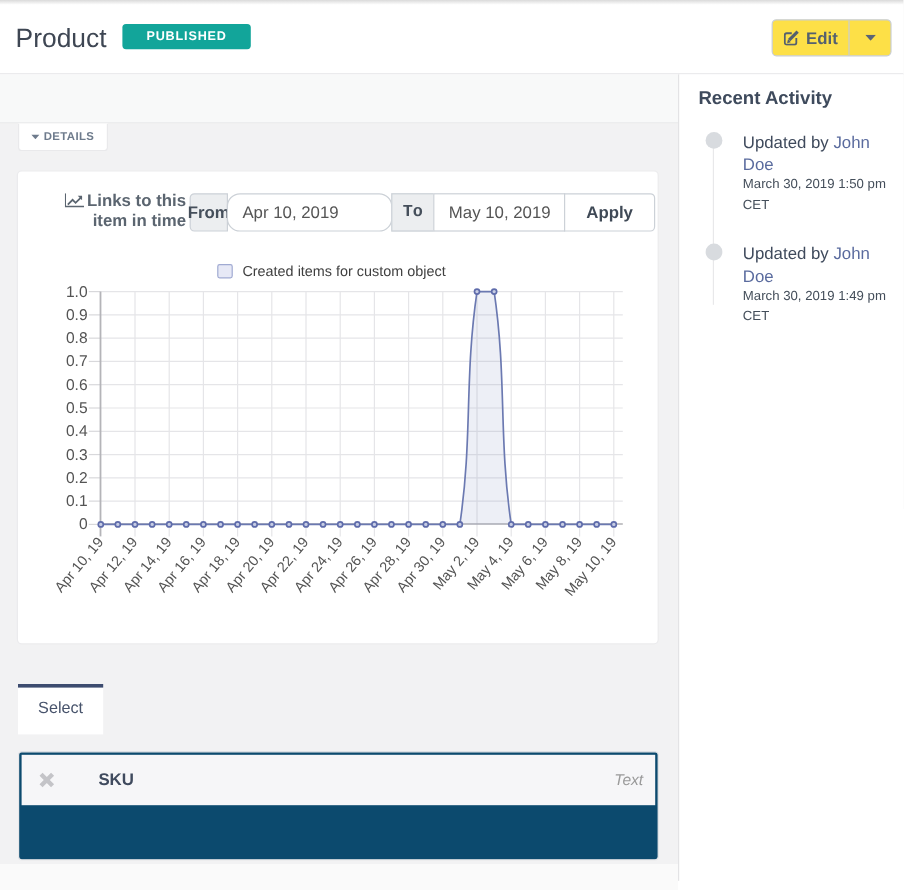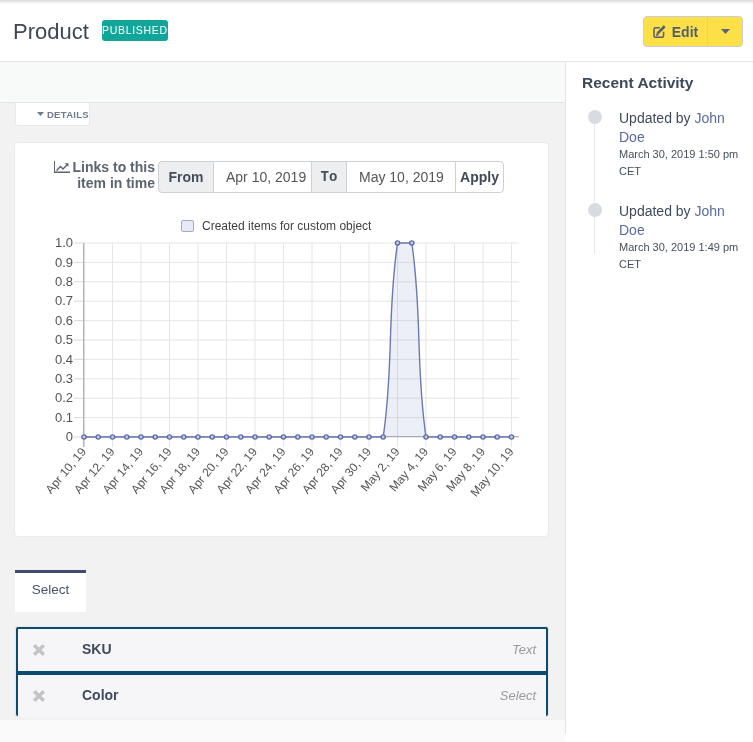--- a/index.html
+++ b/index.html
@@ -4,48 +4,48 @@
 <style>
 * { margin:0; padding:0; box-sizing:border-box; }
 html,body { width:753px; height:742px; }
 body { font-family:"Liberation Sans", sans-serif; background:#fff; position:relative; overflow:hidden; }
 .abs { position:absolute; }
 
 
 #hdr { left:0; top:0; width:753px; height:62px; background:#fff; border-bottom:1px solid #e7e7e9; }
 #topshadow { left:0; top:0; width:753px; height:4px; background:linear-gradient(#dadada, rgba(255,255,255,0)); z-index:30; }
 #title { left:13px; top:19px; font-size:22px; color:#3e4653; letter-spacing:0; }
-#badge { left:102px; top:20px; height:21px; background:#12a59a; border-radius:3px; color:#fff; font-size:10.5px; font-weight:normal; letter-spacing:0.7px; padding:0 0; line-height:21px; }
+#badge { left:102px; top:20px; height:21px; background:#12a59a; border-radius:3px; color:#fff; font-size:10.5px; font-weight:bold; letter-spacing:0.7px; padding:0 20px; line-height:21px; }
 #editgrp { left:643px; top:16px; width:100px; height:31px; border:1px solid #c9ced4; border-radius:4px; background:#fde047; display:flex; }
 #editbtn { width:64px; height:29px; display:flex; align-items:center; justify-content:center; font-size:14px; font-weight:bold; color:#54606f; border-right:1px solid #c9ced4; }
 #caretbtn { flex:1; display:flex; align-items:center; justify-content:center; }
 
 
 #strip { left:0; top:62px; width:565px; height:41px; background:#f8f9f9; border-bottom:1px solid #e4e4e6; }
 #main { left:0; top:103px; width:565px; height:617px; background:#f2f2f3; }
 #below { left:0; top:720px; width:565px; height:22px; background:#fafafa; }
 
 
-#details { left:15px; top:103px; width:75px; height:23px; background:#fff; border:1px solid #e9e9eb; border-top:none; border-radius:0 0 3px 3px; display:flex; align-items:center; justify-content:flex-end; font-size:9.5px; font-weight:bold; color:#6e7b8c; letter-spacing:0.3px; }
+#details { left:15px; top:103px; width:75px; height:23px; background:#fff; border:1px solid #e9e9eb; border-top:none; border-radius:0 0 3px 3px; display:flex; align-items:center; justify-content:center; font-size:9.5px; font-weight:bold; color:#6e7b8c; letter-spacing:0.3px; }
 #details svg { margin-right:3px; }
 
 
 #card { left:14px; top:142px; width:535px; height:395px; background:#fff; border:1px solid #ebebed; border-radius:4px; }
 #cardtitle { left:15px; top:16px; width:125px; font-size:14px; font-weight:bold; color:#5b6570; line-height:16px;text-align:right; }
 #cardtitle svg { vertical-align:-1px; margin-right:3px; }
 #igroup { left:143px; top:18px; height:32px; display:flex; font-size:14px; }
 .seg { height:32px; border:1px solid #ccd1d7; display:flex; align-items:center; }
 .seg + .seg { margin-left:-1px; }
 .addon { background:#eceef0; font-weight:bold; color:#454f5b; justify-content:center; }
 .inp { background:#fff; color:#555; padding-left:12px; }
-#seg-from { width:56px; border-radius:4px 0 0 4px; }
-#seg-in1 { width:99px; }
+#seg-from { width:32px; border-radius:4px 0 0 4px; }
+#seg-in1 { width:138px;border-radius:11px; }
 #seg-to { width:36px;font-family:Liberation Mono, monospace; }
 #seg-in2 { width:110px; }
-#seg-apply { width:49px; border-radius:0 4px 4px 0; font-weight:bold; color:#3f4956; justify-content:center; background:#fff; }
+#seg-apply { width:76px; border-radius:0 4px 4px 0; font-weight:bold; color:#3f4956; justify-content:center; background:#fff; }
 
 
 #legbox { left:181px; top:220px; width:13px; height:12px; background:#e7e9f6; border:1px solid #a0aad2; border-radius:2px; }
 #legtxt { left:202px; top:219px; font-size:12px; line-height:14px; color:#3f3f3f; }
 
 
 #ftab { left:15px; top:570px; width:71px; height:42px; background:#fff; border-top:3px solid #3d4c6f; display:flex; align-items:flex-start; justify-content:center; font-size:13.5px; color:#47536b; }
 #ftab span { margin-top:9px; }
 #fpanel { left:15px; top:626px; width:534px; height:91px; background:#0c4a6e; border:1px solid #e8e8ea; border-radius:3px; }
 .frow { position:absolute; left:2px; width:528px; height:42px; background:#f6f6f8; }
@@ -218,27 +218,20 @@
     <span>Select</span>
   </div>
 <div id="fpanel" class="abs">
   <div class="frow" id="frow1">
     <svg class="x" width="14" height="14" viewBox="0 0 14 14">
         <path d="M2.2 2.2L11.8 11.8M11.8 2.2L2.2 11.8" stroke="#c4c4c8" stroke-width="3.6" stroke-linecap="butt"></path>
       </svg>
     <div class="lab">SKU</div>
     <div class="typ">Text</div>
   </div>
-  <div class="frow" id="frow2">
-    <svg class="x" width="14" height="14" viewBox="0 0 14 14">
-        <path d="M2.2 2.2L11.8 11.8M11.8 2.2L2.2 11.8" stroke="#c4c4c8" stroke-width="3.6" stroke-linecap="butt"></path>
-      </svg>
-    <div class="lab">Color</div>
-    <div class="typ">Select</div>
-  </div>
 </div>
 
 <div id="side" class="abs"></div>
 <div id="sideborder" class="abs"></div>
 <div id="ractivity" class="abs">Recent Activity</div>
 <div id="tline" class="abs"></div>
 <div class="tdot abs" style="top:110px;"></div>
 <div class="tdot abs" style="top:203px;"></div>
 <div class="titem abs" style="top:109px;">
   <div class="t1">Updated by <a>John<br>Doe</a></div>

